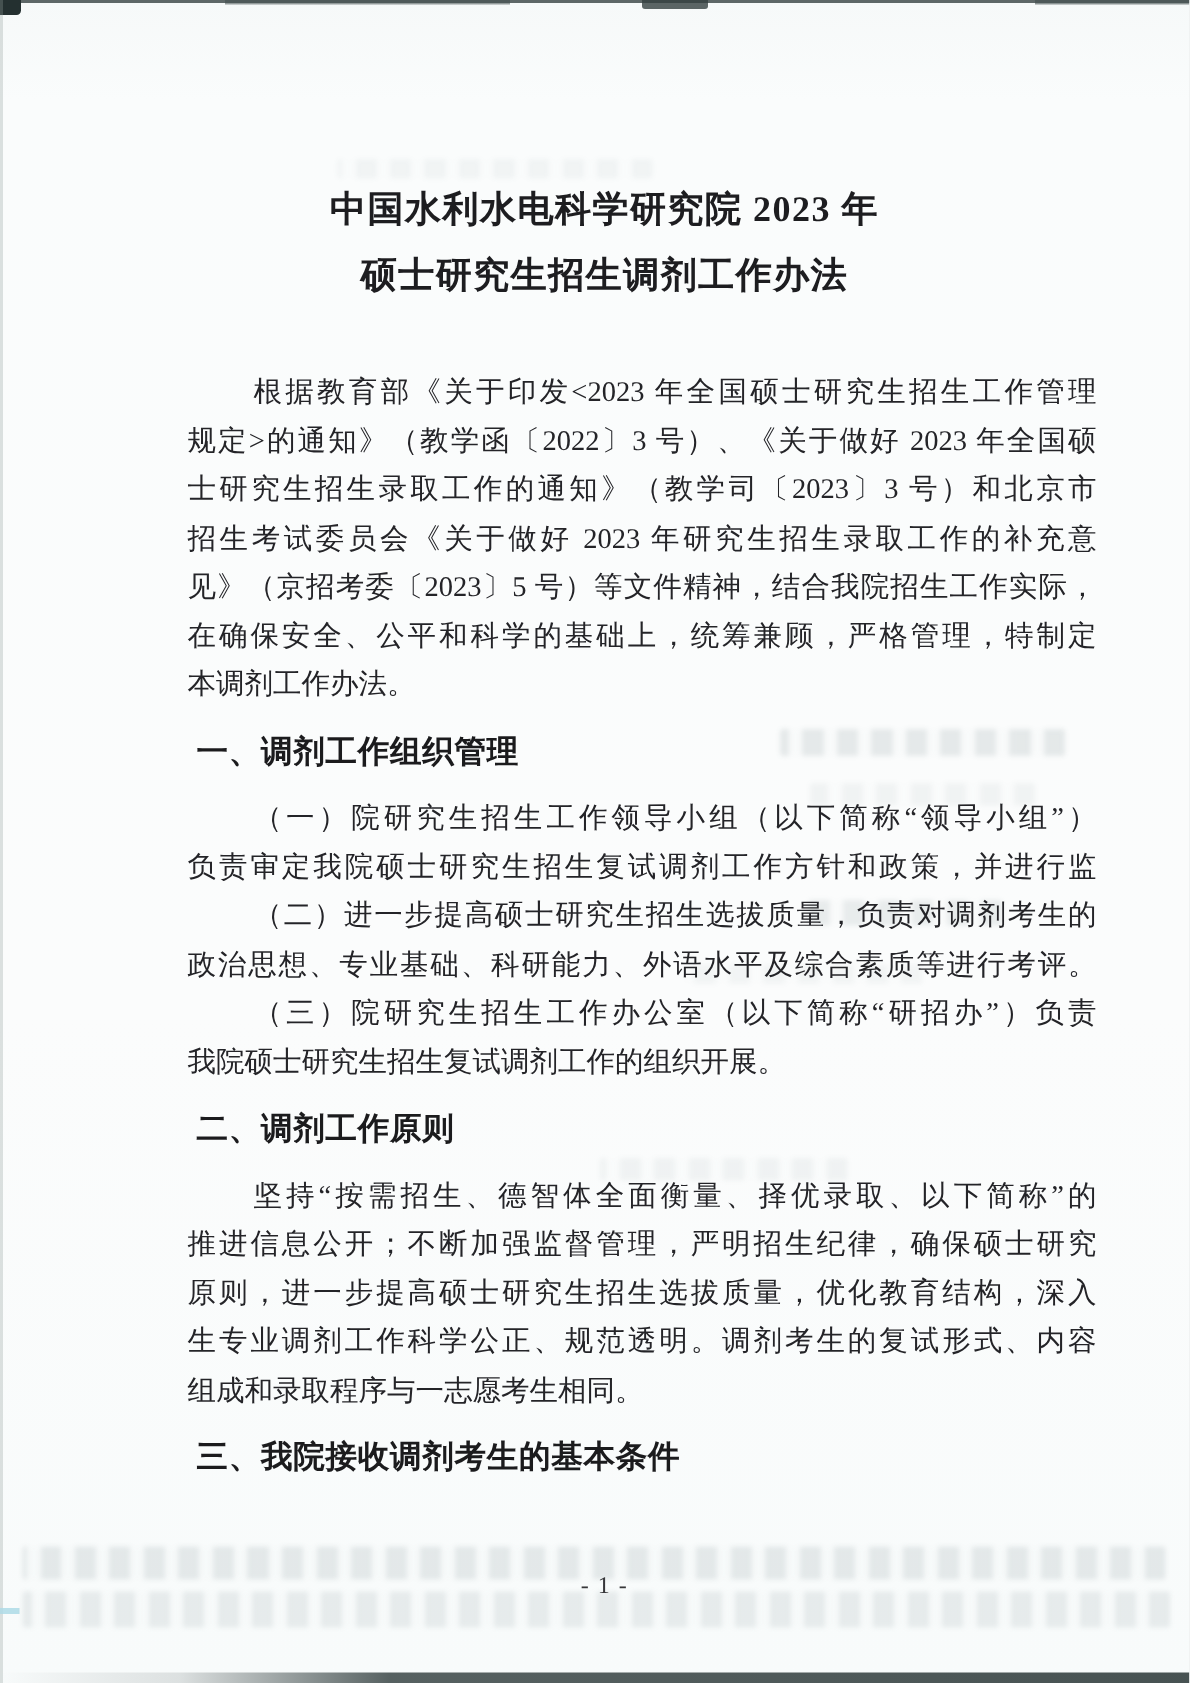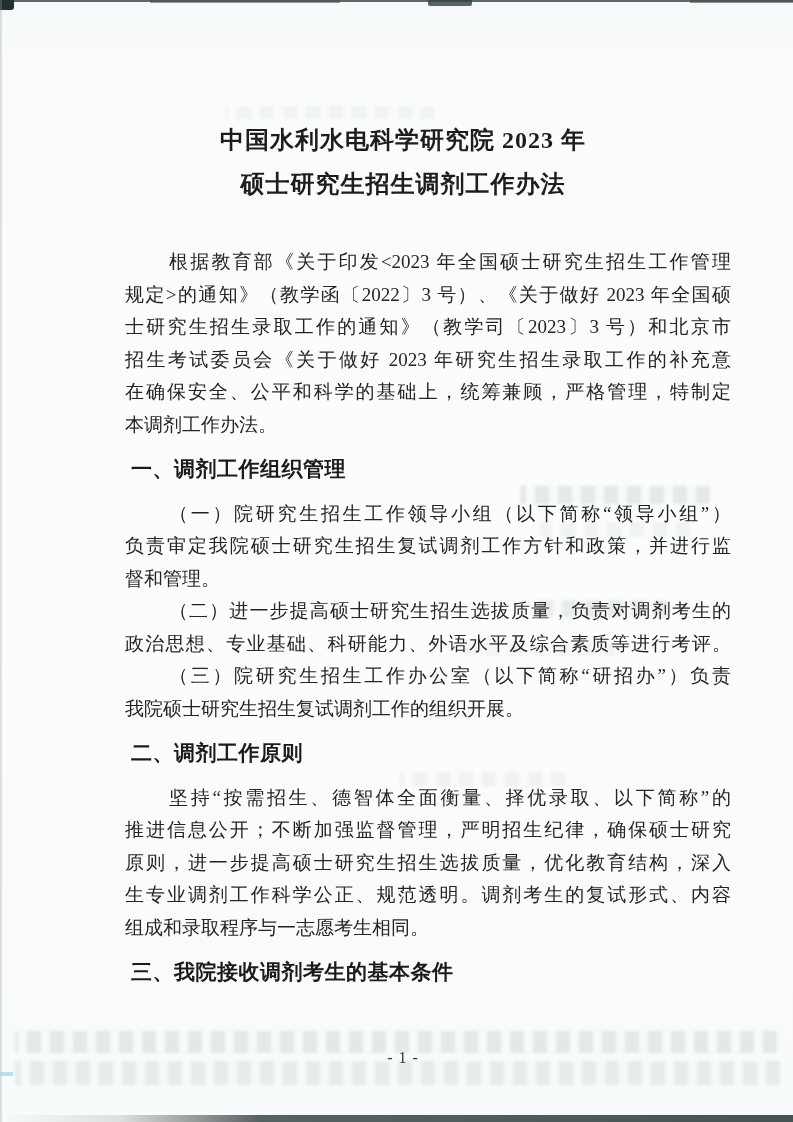--- a/index.html
+++ b/index.html
@@ -83,28 +83,28 @@
     <div class="title-line">中国水利水电科学研究院 2023 年</div>
     <div class="title-line">硕士研究生招生调剂工作办法</div>
   </div>
 
   <div class="doc-body">
       <div class="para">
         <div class="line first">根据教育部《关于印发&lt;2023 年全国硕士研究生招生工作管理</div>
         <div class="line">规定&gt;的通知》（教学函〔2022〕3 号）、《关于做好 2023 年全国硕</div>
         <div class="line">士研究生招生录取工作的通知》（教学司〔2023〕3 号）和北京市</div>
         <div class="line">招生考试委员会《关于做好 2023 年研究生招生录取工作的补充意</div>
+        <div class="line">见》（京招考委〔2023〕5 号）等文件精神，结合我院招生工作实际，</div>
         <div class="line">在确保安全、公平和科学的基础上，统筹兼顾，严格管理，特制定</div>
         <div class="line last">本调剂工作办法。</div>
       </div>
       <div class="heading">一、调剂工作组织管理</div>
       <div class="para">
         <div class="line first">（一）院研究生招生工作领导小组（以下简称“领导小组”）</div>
         <div class="line">负责审定我院硕士研究生招生复试调剂工作方针和政策，并进行监</div>
-        <div class="line last">督和管理。</div>
       </div>
       <div class="para">
         <div class="line first">（二）进一步提高硕士研究生招生选拔质量，负责对调剂考生的</div>
         <div class="line">政治思想、专业基础、科研能力、外语水平及综合素质等进行考评。</div>
       </div>
       <div class="para">
         <div class="line first">（三）院研究生招生工作办公室（以下简称“研招办”）负责</div>
         <div class="line last">我院硕士研究生招生复试调剂工作的组织开展。</div>
       </div>
       <div class="heading">二、调剂工作原则</div>

